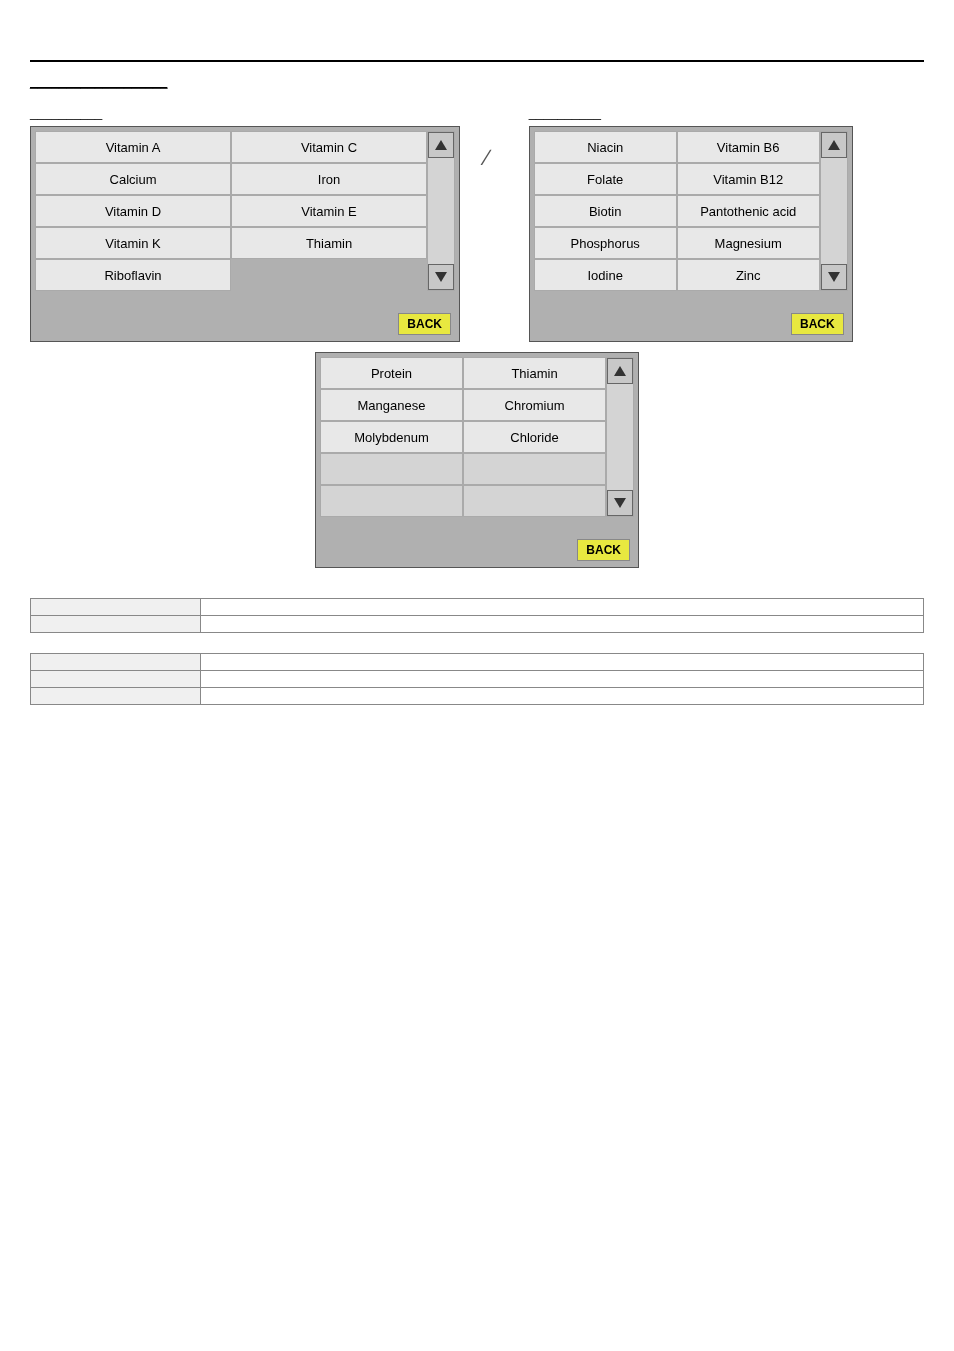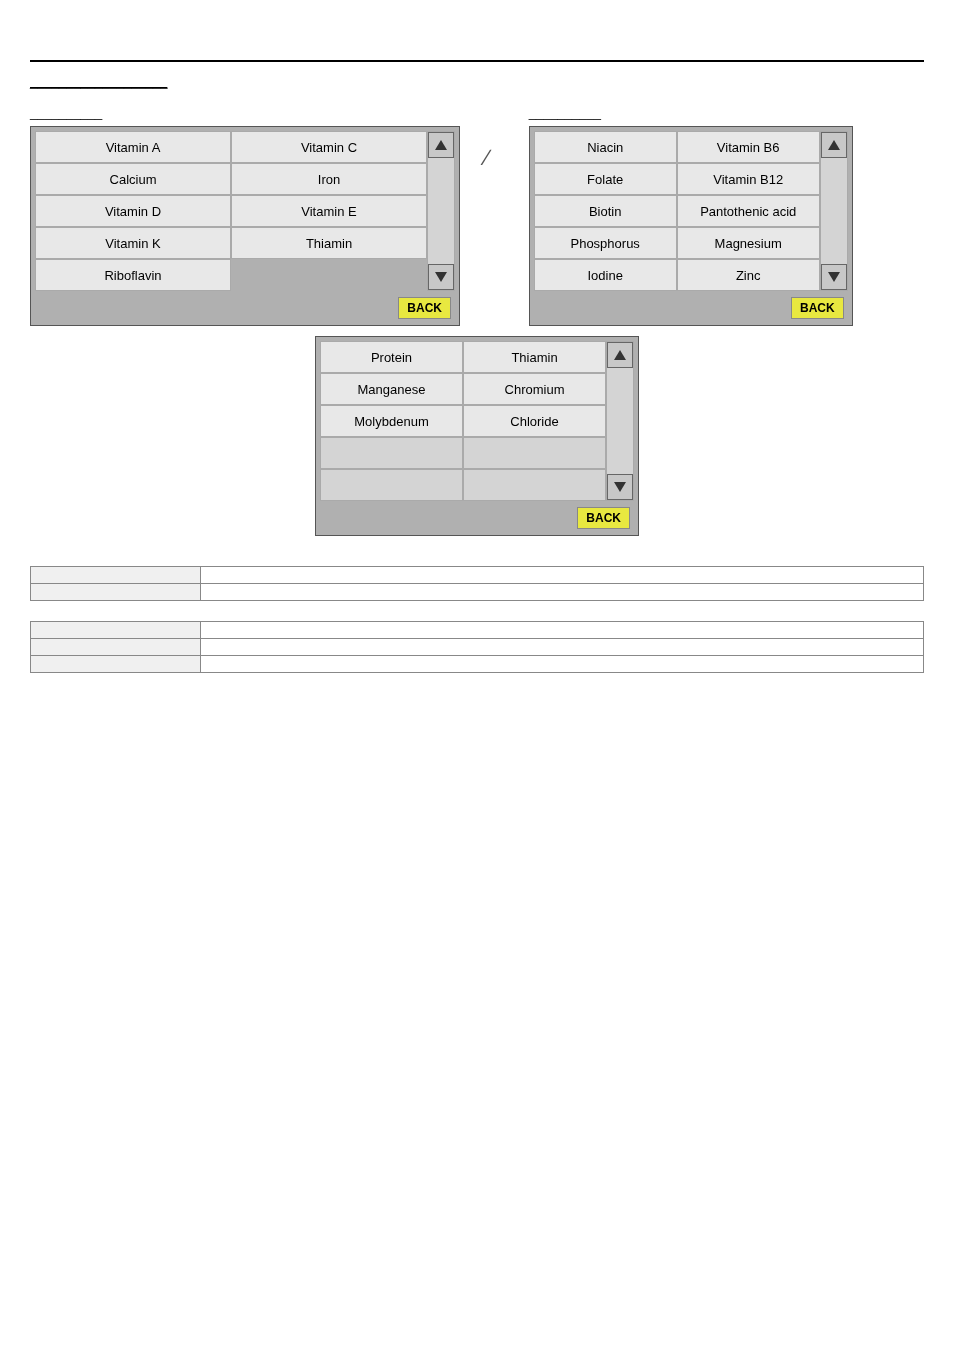--- a/index.html
+++ b/index.html
@@ -82,21 +82,21 @@
       height: 0;
       border-left: 6px solid transparent;
       border-right: 6px solid transparent;
       border-top: 10px solid #333;
     }
 
     .panel-bottom-row {
       display: flex;
       justify-content: flex-end;
       align-items: flex-end;
-      margin-top: 4px;
+      margin-top: 20px;
       padding: 2px 4px;
     }
 
     .back-btn {
       background: #e8e840;
       border: 1.5px solid #888;
       padding: 3px 8px;
       font-size: 12px;
       font-weight: bold;
       cursor: pointer;

